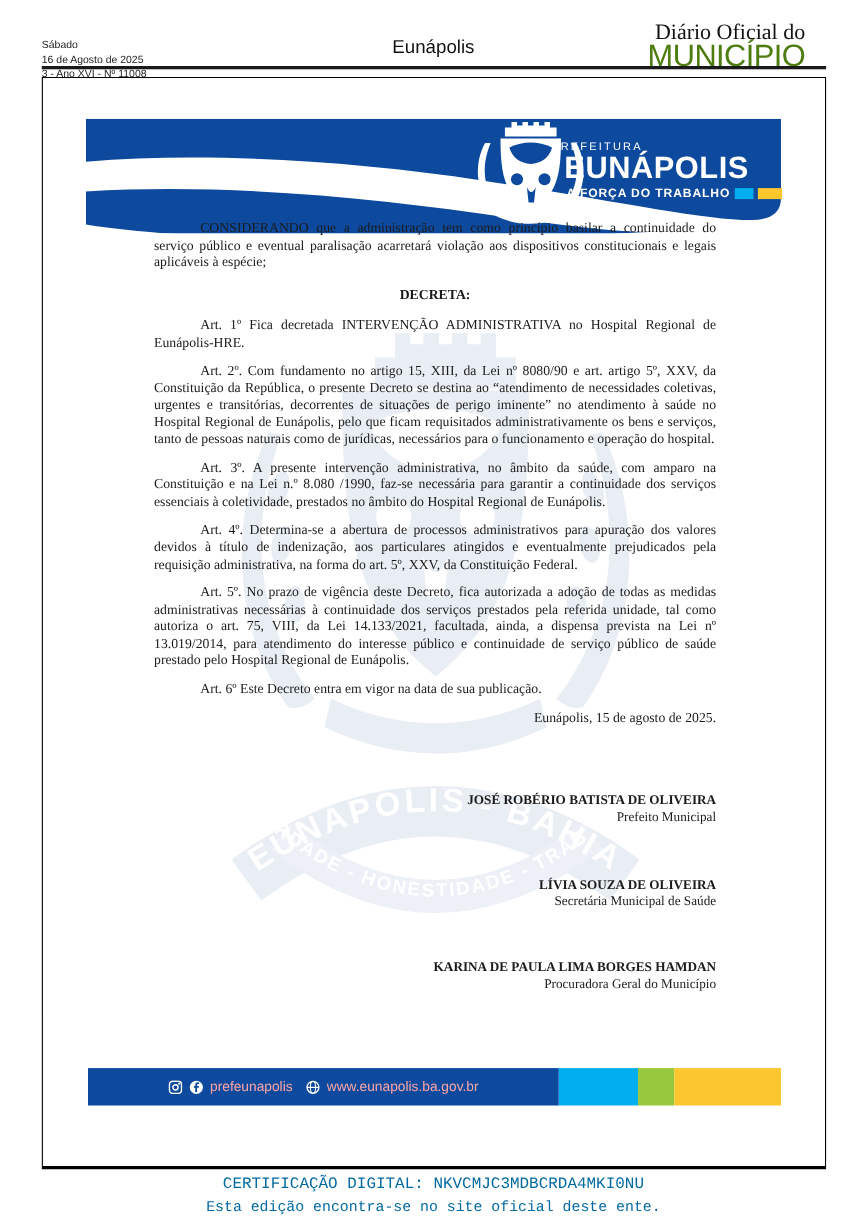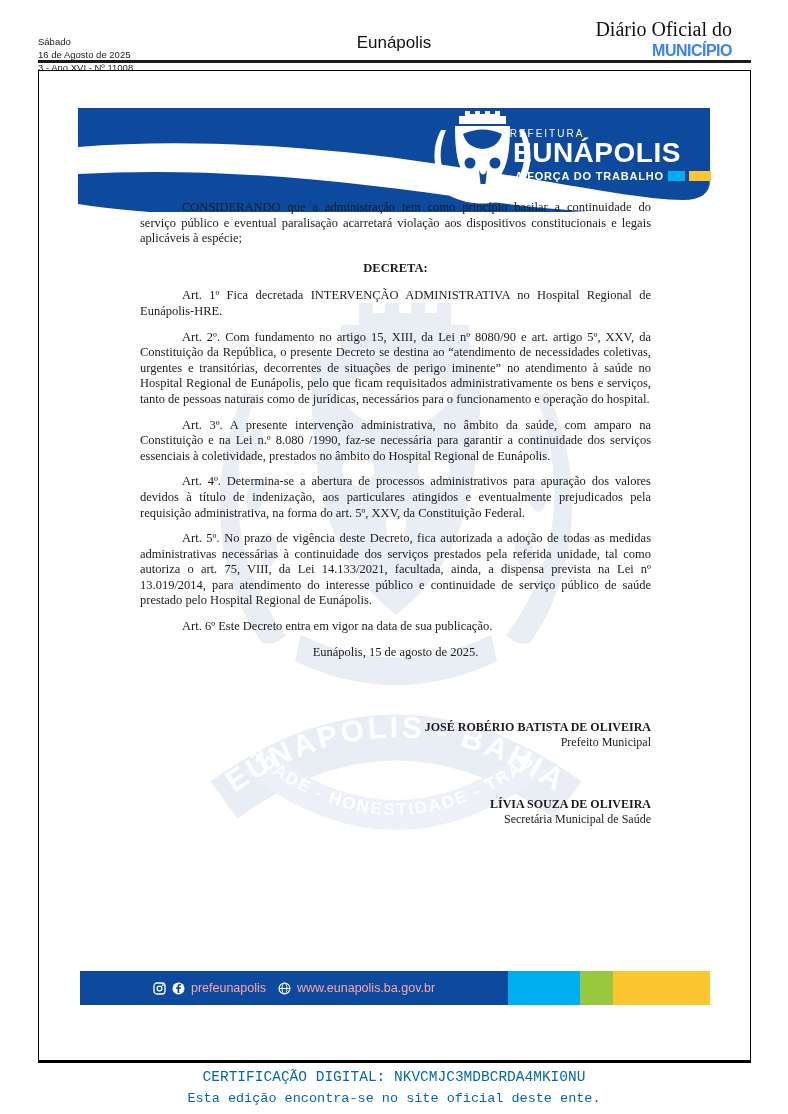--- a/index.html
+++ b/index.html
@@ -17,22 +17,22 @@
   .hdr-center {
     position:absolute; left:0; right:0; top:33px; text-align:center;
     font-family:"Liberation Sans", sans-serif; font-size:17px; color:#111;
   }
   .hdr-right {
     position:absolute; right:56px; top:19px; text-align:right;
     font-family:"Liberation Serif", serif;
   }
   .hdr-right .l1 { font-size:20px; line-height:21px; color:#111; }
   .hdr-right .l2 {
-    font-family:"Liberation Sans", sans-serif; font-weight:bold; font-size:16px;
-    line-height:21px; letter-spacing:-0.5px; color:#3b82f6;
+    font-family:"Liberation Sans", sans-serif; font-weight:normal; font-size:28px;
+    line-height:21px; letter-spacing:-0.5px; color:#4d7c0f;
   }
   .hdr-rule { position:absolute; left:38px; top:60px; width:713px; height:3px; background:#1a1a1a; }
 
   
   .frame {
     position:absolute; left:38px; top:70px; width:713px; height:993px;
     border:1px solid #000; border-bottom:3px solid #000; background:#fff; overflow:hidden;
   }
 
   
@@ -59,21 +59,21 @@
   
   .watermark { position:absolute; left:67px; top:184px; width:580px; height:660px; pointer-events:none; }
 
   
   .doc {
     position:absolute; left:101px; top:129px; width:511px;
     font-size:12.5px; line-height:15.6px; text-align:justify;
   }
   .doc p { margin:0 0 10px 0; text-indent:42px; }
   .doc p.decreta { text-align:center; text-indent:0; font-weight:bold; margin:14px 0 12px 0; }
-  .doc p.dateline { text-align:center; text-indent:0; margin-top:10px; }
+  .doc p.dateline { text-align:right; text-indent:0; margin-top:10px; }
   .sig { text-align:right; text-indent:0; line-height:15px; }
   .sig .nm { font-weight:bold; font-size:12px; }
   .sig .tt { font-size:12px; }
   .sig1 { margin-top:60px; }
   .sig2 { margin-top:47px; }
   .sig3 { margin-top:45px; }
   .addr { margin-top:27px; text-align:center; font-size:12px; }
 
   
   .footer-bar { position:absolute; left:41px; top:900px; width:630px; height:34px; display:flex; }
@@ -184,20 +184,24 @@
       <p>Art. 6º Este Decreto entra em vigor na data de sua publicação.</p>
       <p class="dateline">Eunápolis, 15 de agosto de 2025.</p>
 
       <div class="sig sig1">
         <div class="nm">JOSÉ ROBÉRIO BATISTA DE OLIVEIRA</div>
         <div class="tt">Prefeito Municipal</div>
       </div>
       <div class="sig sig2">
         <div class="nm">LÍVIA SOUZA DE OLIVEIRA</div>
         <div class="tt">Secretária Municipal de Saúde</div>
+      </div>
+      <div class="sig sig3">
+        <div class="nm">KARINA DE PAULA LIMA BORGES HAMDAN</div>
+        <div class="tt">Procuradora Geral do Município</div>
       </div>
 
     </div>
 
     <div class="footer-bar">
       <div class="fb-blue" style="width:428px; background:#0d4a9e;">
         <span class="fb-icon">
           <svg viewBox="0 0 13 13" width="13" height="13">
             <rect x="1" y="1" width="11" height="11" rx="3" fill="none" stroke="#fff" stroke-width="1.3"></rect>
             <circle cx="6.5" cy="6.5" r="2.4" fill="none" stroke="#fff" stroke-width="1.3"></circle>

